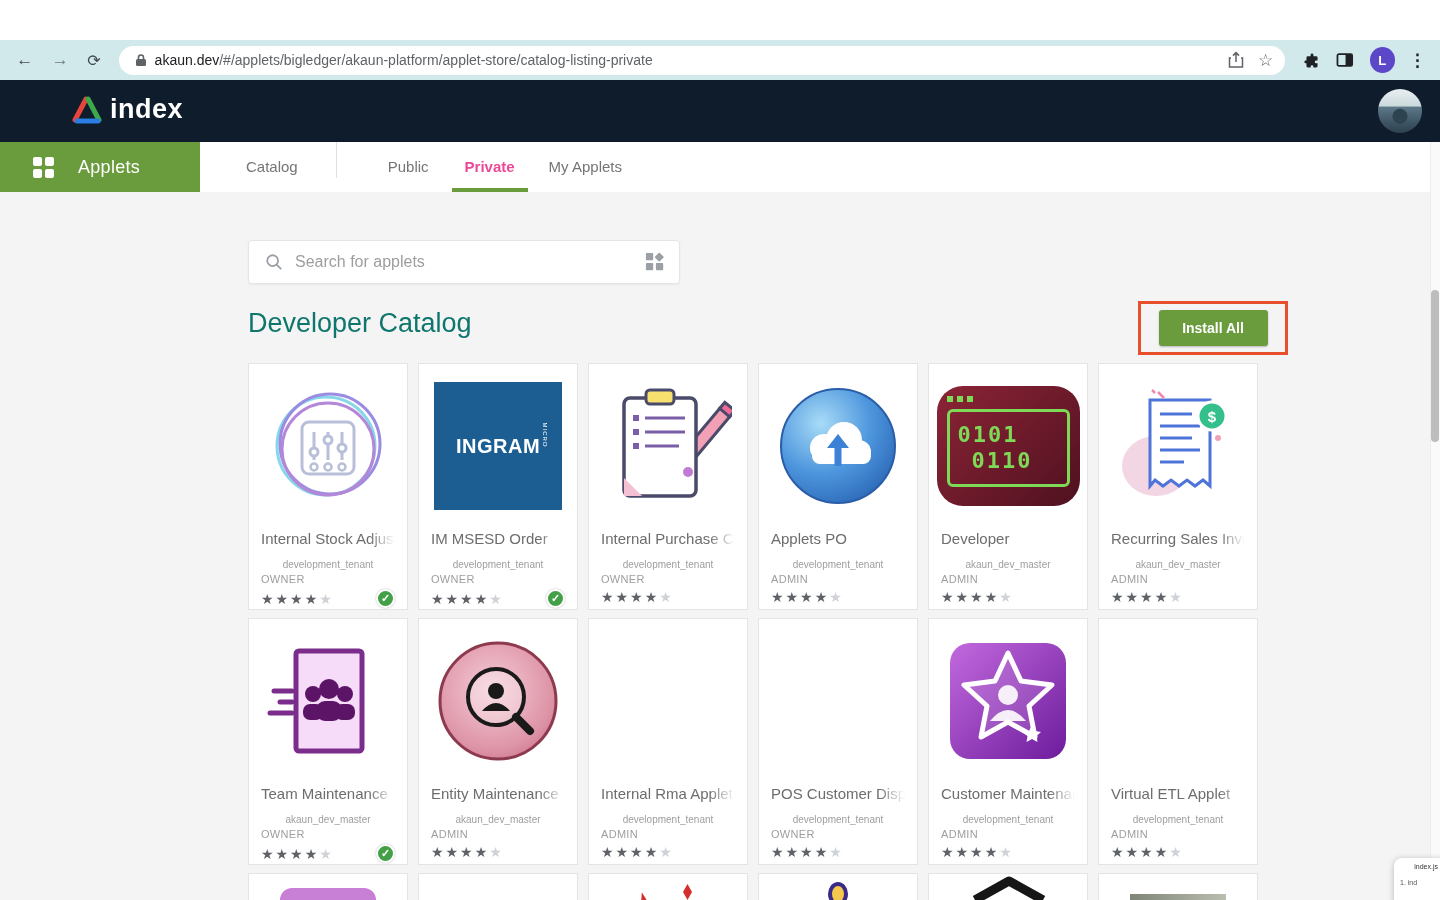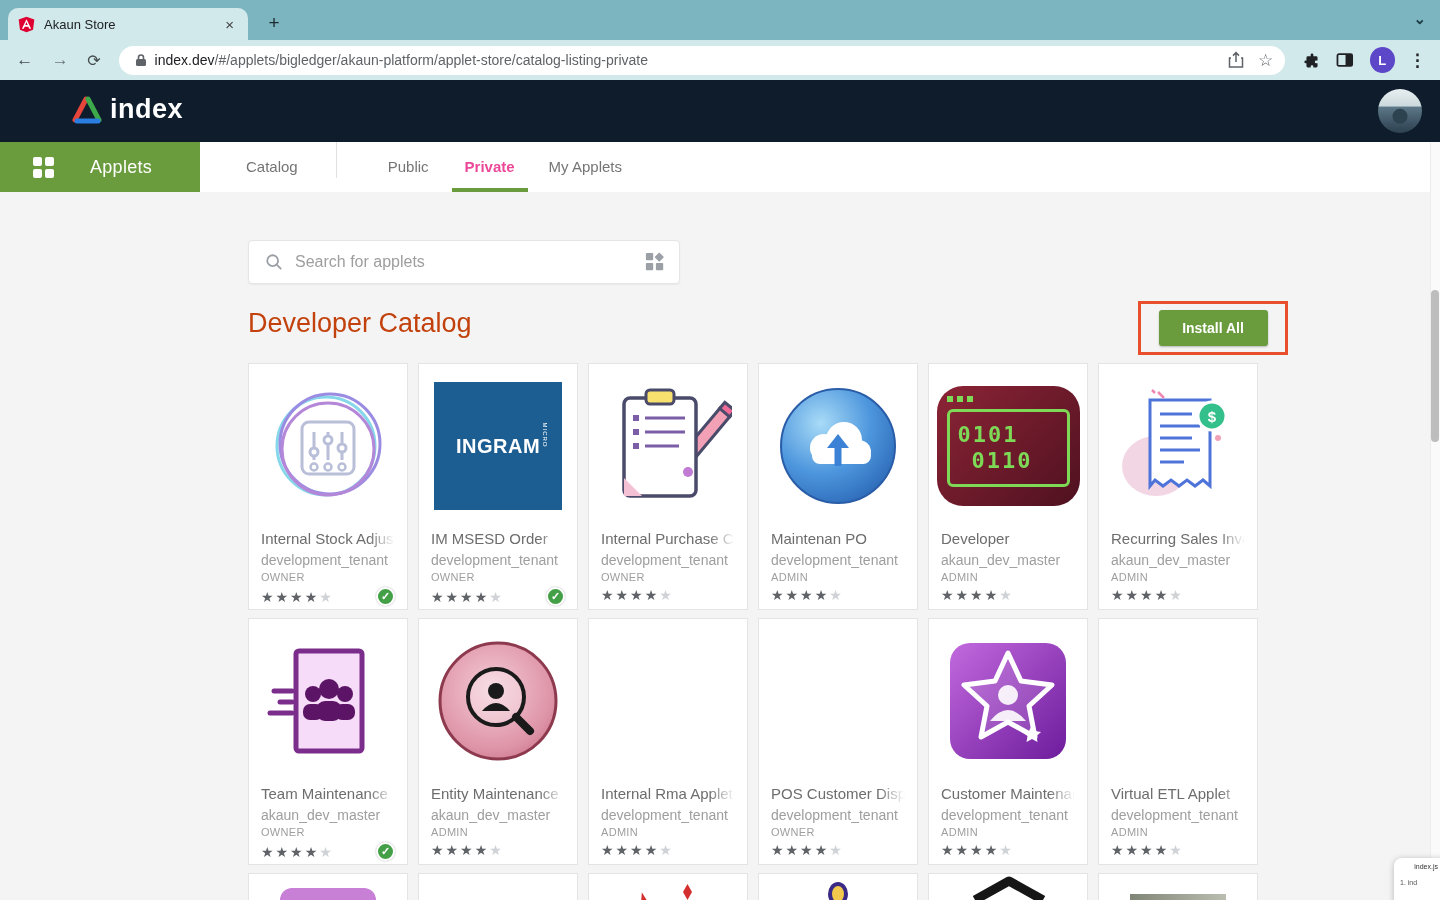--- a/index.html
+++ b/index.html
@@ -46,21 +46,21 @@
       radial-gradient(circle at 50% 62%, #2e4350 0 7px, transparent 8px),
       linear-gradient(180deg,#e9eff1 0%,#ccd9dd 38%,#5c7787 42%,#3d5363 78%,#2e4250 100%); }
 
   
   .navbar { position:absolute; left:0; top:142px; width:1440px; height:50px; background:#fff;
     box-shadow:0 1px 3px rgba(0,0,0,0.12); }
   .applets-block { position:absolute; left:0; top:0; width:200px; height:50px;
     background:var(--accent-green); display:flex; align-items:center; color:#fff; }
   .grid-icon { display:grid; grid-template-columns:9px 9px; grid-gap:3px; margin-left:33px; }
   .grid-icon span { width:9px; height:9px; background:#fff; border-radius:2px; }
-  .applets-label { font-size:18px; margin-left:36px; letter-spacing:0.3px; }
+  .applets-label { font-size:18px; margin-left:24px; letter-spacing:0.3px; }
   .navtabs { position:absolute; left:200px; top:0; height:50px; display:flex; }
   .nav-tab { font-size:15px; color:#757575; height:50px; line-height:50px; position:relative; cursor:pointer; }
   .nav-tab.t-catalog { margin-left:46px; }
   .nav-tab.t-public  { margin-left:51px; }
   .nav-tab.t-private { margin-left:36px; color:#ec4899; font-weight:bold; }
   .nav-tab.t-private::after { content:""; position:absolute; left:-13px; right:-13px; bottom:0; height:4px; background:var(--accent-green); }
   .nav-tab.t-myapplets { margin-left:34px; }
   .nav-divider { width:1px; height:36px; background:#e0e0e0; margin-left:38px; }
 
   
@@ -68,35 +68,35 @@
 
   .searchbar { position:absolute; left:248px; top:48px; width:432px; height:44px; background:#fff;
     border:1px solid #e5e5e5; border-radius:4px; display:flex; align-items:center;
     box-shadow:0 1px 2px rgba(0,0,0,0.05); }
   .searchbar svg.mag { margin:0 12px 0 16px; }
   .searchbar input { border:none; outline:none; flex:1; font-size:16px; color:#424242;
     font-family:"Liberation Sans", sans-serif; background:transparent; }
   .searchbar input::placeholder { color:#9e9e9e; }
   .dash-icon { margin-right:14px; }
 
-  .section-title { position:absolute; left:248px; top:116px; font-size:27px; color:#c2410c; }
+  .section-title { position:absolute; left:248px; top:116px; font-size:27px; color:#0f766e; }
   .install-annotation { position:absolute; left:1138px; top:109px; width:150px; height:54px;
     border:3px solid var(--annotation-red); display:flex; align-items:center; justify-content:center; }
   .install-btn { width:109px; height:36px; background:var(--accent-green); border:none; border-radius:3px;
     color:#fff; font-size:14px; font-weight:bold; font-family:"Liberation Sans", sans-serif; cursor:pointer;
     box-shadow:0 1px 2px rgba(0,0,0,0.25); }
 
   .grid { position:absolute; left:248px; top:171px; width:1010px;
     display:grid; grid-template-columns:repeat(6,160px); grid-auto-rows:247px; gap:8px 10px; }
   .card { background:#fff; border:1px solid #e4e4e4; position:relative; }
   .art { height:164px; display:flex; align-items:center; justify-content:center; position:relative; }
   .c-title { margin:2px 12px 0 12px; font-size:15px; color:#6d6d6d; white-space:nowrap; overflow:hidden; position:relative; height:19px; }
   .c-title::after { content:""; position:absolute; right:0; top:0; width:26px; height:100%;
     background:linear-gradient(to right, rgba(255,255,255,0), #fff); }
-  .c-tenant { margin:3px 12px 0 12px; font-size:14px; color:#9e9e9e; white-space:nowrap; overflow:hidden; }
+  .c-tenant { margin:10px 12px 0 12px; font-size:10px; color:#9e9e9e; white-space:nowrap; overflow:hidden;text-align:center; }
   .c-role { margin:3px 12px 0 12px; font-size:11px; color:#9e9e9e; letter-spacing:0.3px; }
   .c-foot { margin:4px 12px 0 12px; display:flex; align-items:center; justify-content:space-between; }
   .stars { font-size:14px; letter-spacing:2px; }
   .sf { color:var(--star-filled); }
   .se { color:var(--star-empty); }
   .badge { width:19px; height:19px; border-radius:50%; background:var(--badge-green); color:#fff;
     font-size:11px; font-weight:bold; display:flex; align-items:center; justify-content:center;
     border:2px solid #fff; box-shadow:0 0 2px rgba(0,0,0,0.3); }
 
   
@@ -127,43 +127,31 @@
   .src-popup { position:absolute; right:-6px; bottom:-4px; width:52px; height:46px; background:#fff;
     border-radius:8px 0 0 0; box-shadow:0 1px 6px rgba(0,0,0,0.25); padding:5px 8px 0 6px; }
   .src-popup .f { font-size:7px; color:#333; text-align:right; }
   .src-popup .l { font-size:7px; color:#555; margin-top:9px; }
 </style>
 </head>
 <body>
 
 <div class="screen">
 
-  <div class="tabbar">
-    <div class="tab">
-      <svg class="favicon" viewBox="0 0 24 24">
-        <polygon points="12,1 23,5 21.2,19.5 12,23 2.8,19.5 1,5" fill="var(--angular-red)"></polygon>
-        <path d="M12 4.5L5.5 18h2.6l1.3-3h5.2l1.3 3h2.6L12 4.5zm1.7 8.3h-3.4L12 8.6l1.7 4.2z" fill="#fff"></path>
-      </svg>
-      <span class="tab-title">Akaun Store</span>
-      <span class="tab-close">×</span>
-    </div>
-    <div class="newtab-btn">+</div>
-    <div class="tab-chevron">⌄</div>
-  </div>
 
   <div class="toolbar">
     <span class="nav-arrow">←</span>
     <span class="nav-arrow fwd">→</span>
     <span class="reload">⟳</span>
     <div class="urlbar">
       <svg class="lock-icon" width="12" height="14" viewBox="0 0 12 14">
         <rect x="1" y="6" width="10" height="7" rx="1.5" fill="#5f6368"></rect>
         <path d="M3.5 6V4.5a2.5 2.5 0 0 1 5 0V6" fill="none" stroke="#5f6368" stroke-width="1.6"></path>
       </svg>
-      <span class="url-domain">index.dev</span>
+      <span class="url-domain">akaun.dev</span>
       <span class="url-path">/#/applets/bigledger/akaun-platform/applet-store/catalog-listing-private</span>
       <svg class="pill-icon" width="16" height="18" viewBox="0 0 16 18">
         <path d="M3 7h-1.5v9h13V7H13" fill="none" stroke="#5f6368" stroke-width="1.5"></path>
         <path d="M8 11V2M5 4.6L8 1.6l3 3" fill="none" stroke="#5f6368" stroke-width="1.5"></path>
       </svg>
       <span class="star-glyph">☆</span>
     </div>
     <svg class="ext-icon" width="17" height="17" viewBox="0 0 24 24">
       <path d="M13 2a2 2 0 0 0-2 2v2H7a2 2 0 0 0-2 2v4H4a2 2 0 1 0 0 4h1v4a2 2 0 0 0 2 2h4v-1a2 2 0 1 1 4 0v1h4a2 2 0 0 0 2-2v-4h-2a2 2 0 1 1 0-4h2V8a2 2 0 0 0-2-2h-4V4a2 2 0 0 0-2-2z" fill="#202124"></path>
     </svg>
@@ -315,21 +303,21 @@
             <g fill="#fff">
               <circle cx="50" cy="66" r="14"></circle>
                 <circle cx="70" cy="58" r="18"></circle>
                 <circle cx="85" cy="70" r="12"></circle>
               <rect x="38" y="66" width="59" height="16" rx="8"></rect>
             </g>
             <path d="M64 84V62" stroke="#3b82d6" stroke-width="7"></path>
             <polygon points="53,66 64,52 75,66" fill="#3b82d6"></polygon>
           </svg>
         </div>
-        <div class="c-title">Maintenan PO</div>
+        <div class="c-title">Applets PO</div>
         <div class="c-tenant">development_tenant</div>
         <div class="c-role">ADMIN</div>
         <div class="c-foot">
           <span class="stars"><span class="sf">★★★★</span><span class="se">★</span></span>
         </div>
       </div>
 
       <div class="card">
         <div class="art">
           <div class="art-dev">

